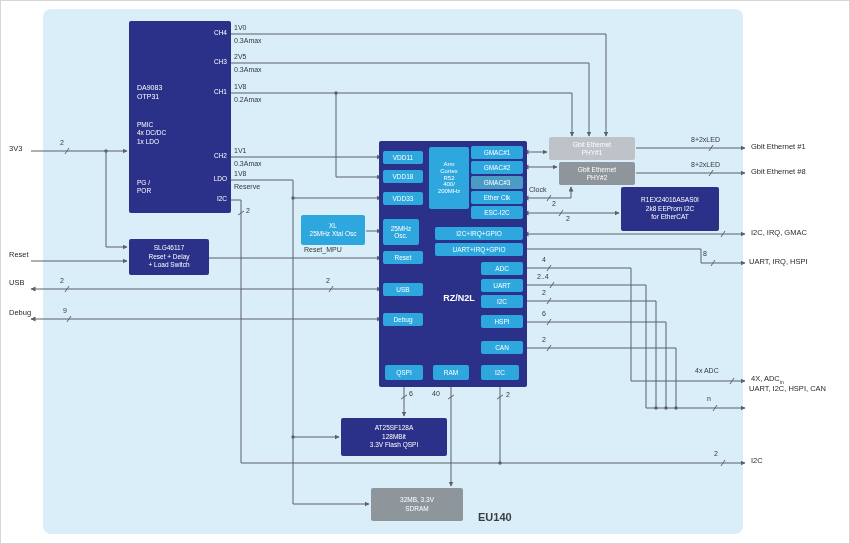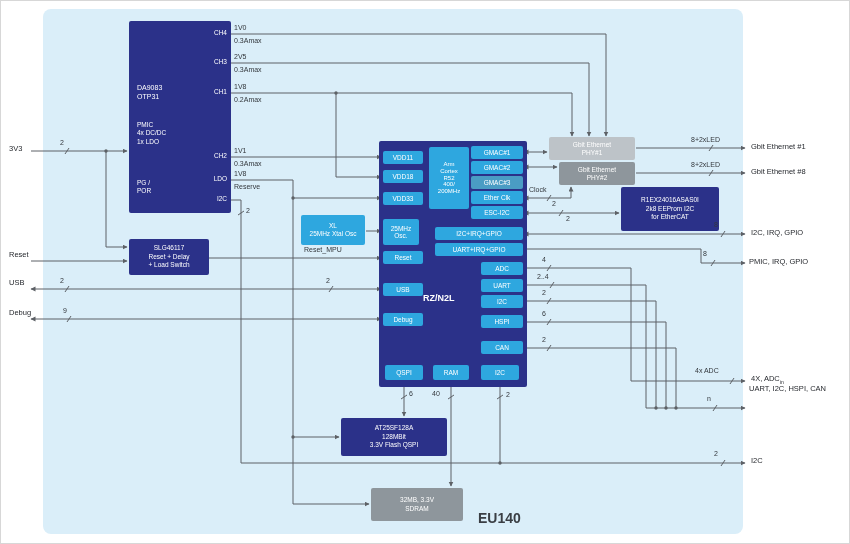--- a/index.html
+++ b/index.html
@@ -150,21 +150,21 @@
     <div class="sub muted" style="left:92px;top:35px;width:52px;height:13px">GMAC#3</div>
     <div class="sub" style="left:92px;top:50px;width:52px;height:13px">Ether Clk</div>
     <div class="sub" style="left:92px;top:65px;width:52px;height:13px">ESC-I2C</div>
     <div class="sub" style="left:56px;top:86px;width:88px;height:13px">I2C+IRQ+GPIO</div>
     <div class="sub" style="left:56px;top:102px;width:88px;height:13px">UART+IRQ+GPIO</div>
     <div class="sub" style="left:4px;top:78px;width:36px;height:26px">25MHz
 Osc.</div>
     <div class="sub" style="left:4px;top:110px;width:40px;height:13px">Reset</div>
     <div class="sub" style="left:4px;top:142px;width:40px;height:13px">USB</div>
     <div class="sub" style="left:4px;top:172px;width:40px;height:13px">Debug</div>
-    <span class="t bold" style="left:44px;top:152px;width:72px;font-size:9px">RZ/N2L</span>
+    <span class="t bold" style="left:44px;top:152px;width:72px;text-align:center;font-size:9px">RZ/N2L</span>
     <div class="sub" style="left:102px;top:121px;width:42px;height:13px">ADC</div>
     <div class="sub" style="left:102px;top:138px;width:42px;height:13px">UART</div>
     <div class="sub" style="left:102px;top:154px;width:42px;height:13px">I2C</div>
     <div class="sub" style="left:102px;top:174px;width:42px;height:13px">HSPI</div>
     <div class="sub" style="left:102px;top:200px;width:42px;height:13px">CAN</div>
     <div class="sub" style="left:6px;top:224px;width:38px;height:15px">QSPI</div>
     <div class="sub" style="left:54px;top:224px;width:36px;height:15px">RAM</div>
     <div class="sub" style="left:102px;top:224px;width:38px;height:15px">I2C</div>
   </div>
 
@@ -226,24 +226,24 @@
   <span class="lbl" style="left:541px;top:335px">2</span>
   <span class="lbl" style="left:408px;top:389px">6</span>
   <span class="lbl" style="left:431px;top:389px">40</span>
   <span class="lbl" style="left:505px;top:390px">2</span>
 
   <span class="lbl" style="left:690px;top:135px">8+2xLED</span>
   <span class="lbl ext" style="left:750px;top:142px">Gbit Ethernet #1</span>
   <span class="lbl" style="left:690px;top:160px">8+2xLED</span>
   <span class="lbl ext" style="left:750px;top:167px">Gbit Ethernet #8</span>
   <span class="lbl" style="left:713px;top:220px">8</span>
-  <span class="lbl ext" style="left:750px;top:228px">I2C, IRQ, GPIO</span>
+  <span class="lbl ext" style="left:750px;top:228px">I2C, IRQ, GMAC</span>
   <span class="lbl" style="left:702px;top:249px">8</span>
-  <span class="lbl ext" style="left:748px;top:257px">PMIC, IRQ, GPIO</span>
+  <span class="lbl ext" style="left:748px;top:257px">UART, IRQ, HSPI</span>
   <span class="lbl" style="left:694px;top:366px">4x ADC</span>
   <span class="lbl ext" style="left:750px;top:374px"><span>4X, ADC</span><sub class="small">in</sub></span>
   <span class="lbl" style="left:706px;top:394px">n</span>
   <span class="lbl ext" style="left:748px;top:384px">UART, I2C, HSPI, CAN</span>
   <span class="lbl" style="left:713px;top:449px">2</span>
   <span class="lbl ext" style="left:750px;top:456px">I2C</span>
 
-  <span class="lbl bold" style="left:477px;top:510px;font-size:14px;color:#3a3e44">EU140</span>
+  <span class="lbl bold" style="left:477px;top:510px;font-size:11px;color:#3a3e44">EU140</span>
 </div>
 
 </body></html>

